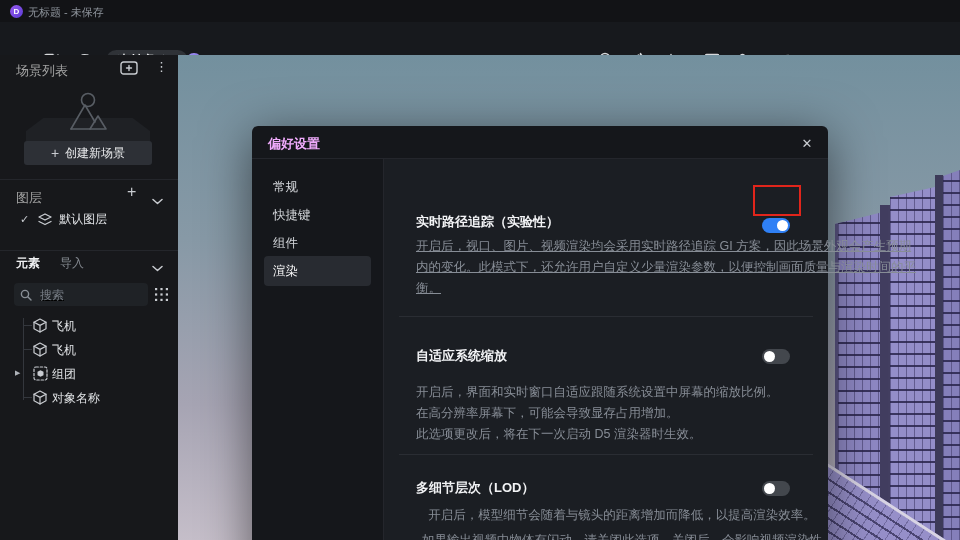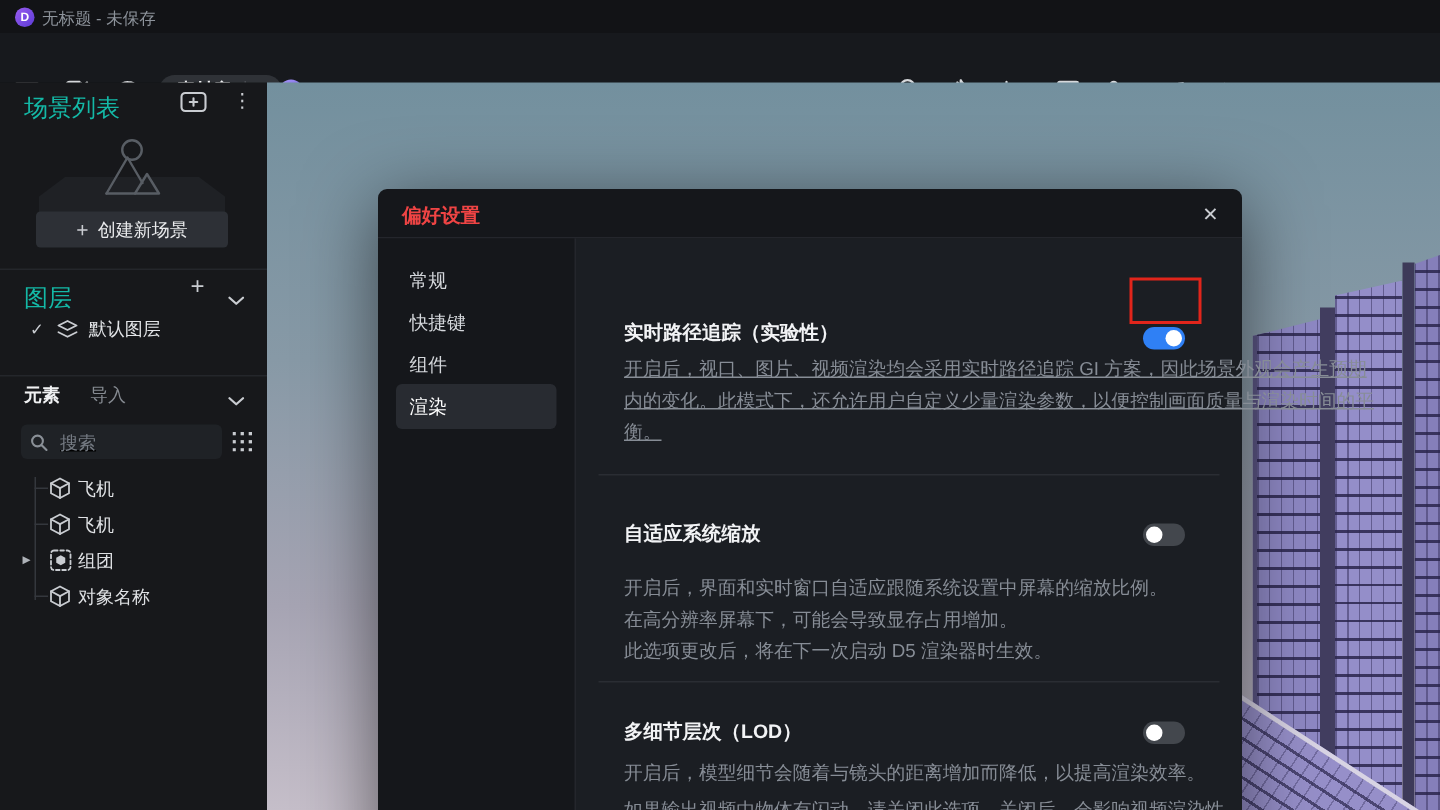--- a/index.html
+++ b/index.html
@@ -18,21 +18,21 @@
   .tb-icon svg{display:block;}
   .lib-pill{left:106px;top:28px;height:21px;border-radius:11px;background:#2f3237;display:flex;align-items:center;
     color:#f0f1f3;font-size:12px;font-weight:bold;padding:0 8px 0 12px;}
   .lib-divider{width:1px;height:13px;background:#4a4d52;margin:0 7px 0 9px;}
   .lib-sparkle{color:#e8e9eb;font-size:11px;}
   .grad-ball{left:186px;top:31px;width:16px;height:16px;border-radius:50%;
     background:linear-gradient(160deg,#a393f4 5%,#7c6ae9 45%,#4ecda5 95%);}
 
   
   .sidebar{left:0;top:55px;width:178px;height:485px;background:#17181b;}
-  .side-h{font-size:16px;color:#14b8a6;}
+  .side-h{font-size:13px;color:#a3a3a3;}
   .side-div{left:0;width:178px;height:1px;background:#24262b;}
   .slab{left:26px;top:63px;width:124px;height:34px;background:#1f2125;
     clip-path:polygon(14% 0,86% 0,100% 38%,100% 100%,0 100%,0 38%);}
   .create-btn{left:24px;top:86px;width:128px;height:24px;background:#2d3036;border-radius:3px;
     display:flex;align-items:center;justify-content:center;color:#e9eaec;font-size:12px;gap:6px;}
   .layer-row{left:0;top:152px;width:178px;height:24px;display:flex;align-items:center;color:#e2e4e7;font-size:12px;}
   .el-tabs{left:16px;top:200px;font-size:12px;display:flex;gap:20px;align-items:center;justify-content:flex-end;}
   .search-box{left:14px;top:228px;width:134px;height:23px;background:#1f2226;border-radius:4px;
     display:flex;align-items:center;padding:0 6px;box-sizing:border-box;gap:6px;text-decoration:underline;}
   .search-box input{background:transparent;border:none;outline:none;color:#c9ccd1;font-size:12px;width:90px;
@@ -60,33 +60,33 @@
   .tower-c{left:123px;top:115px;width:17px;clip-path:polygon(0 6px,100% 0,100% 100%,0 100%);background-color:#857fba;}
   .roof{position:absolute;left:-8px;top:398px;width:230px;height:180px;transform:rotate(33deg);transform-origin:0 0;
     background-color:#968fc9;border-top:3px solid #d8d4e4;
     background-image:repeating-linear-gradient(180deg,transparent 0 9px,rgba(50,45,85,.75) 9px 11px),
       repeating-linear-gradient(90deg,rgba(78,72,120,.5) 0 1px,transparent 1px 9px);}
 
   
   .dialog{left:252px;top:126px;width:576px;height:460px;background:#15171b;border-radius:6px 6px 0 0;
     box-shadow:0 10px 50px rgba(0,0,0,.55);}
   .dlg-header{left:0;top:0;width:576px;height:32px;border-bottom:1px solid #24262c;}
-  .dlg-title{left:16px;top:9px;font-size:13px;font-weight:bold;color:#ef4444;}
+  .dlg-title{left:16px;top:9px;font-size:13px;font-weight:bold;color:#f0abfc;}
   .dlg-close{left:546px;top:8px;width:18px;height:18px;color:#c9ccd1;font-size:13px;
     display:flex;align-items:center;justify-content:center;}
   .dlg-tabs{left:0;top:33px;width:131px;height:427px;background:#15171b;}
   .dlg-vdiv{left:131px;top:33px;width:1px;height:427px;background:#24262c;}
   .dlg-content{left:132px;top:33px;width:444px;height:427px;background:#1b1e23;}
   .tab-item{position:absolute;left:12px;width:107px;height:30px;display:flex;align-items:center;
     padding-left:9px;box-sizing:border-box;font-size:12.5px;color:#d4d7db;border-radius:4px;}
   .tab-item.selected{background:#282b31;color:#ffffff;}
   .sec-title{position:absolute;font-size:13px;font-weight:bold;color:#f2f3f5;}
   .sec-desc{position:absolute;font-size:12.5px;color:#878d96;line-height:21px;}
   .sec-desc.wide{width:505px;text-decoration:underline;}
-  .lod-desc div{line-height:25px;}
+  .lod-desc div{line-height:25px;text-align:center;}
   .hdiv{position:absolute;left:15px;width:414px;height:1px;background:#2a2d33;}
   .toggle{position:absolute;width:28px;height:15px;border-radius:8px;}
   .toggle .knob{position:absolute;top:2px;width:11px;height:11px;border-radius:50%;background:#fff;}
   .toggle.on{background:#2f80f5;}
   .toggle.on .knob{right:2px;}
   .toggle.off{background:#43474d;}
   .toggle.off .knob{left:2px;}
 
   .annotation{left:753px;top:185px;width:44px;height:27px;border:2px solid #e1251b;z-index:9;}
 

